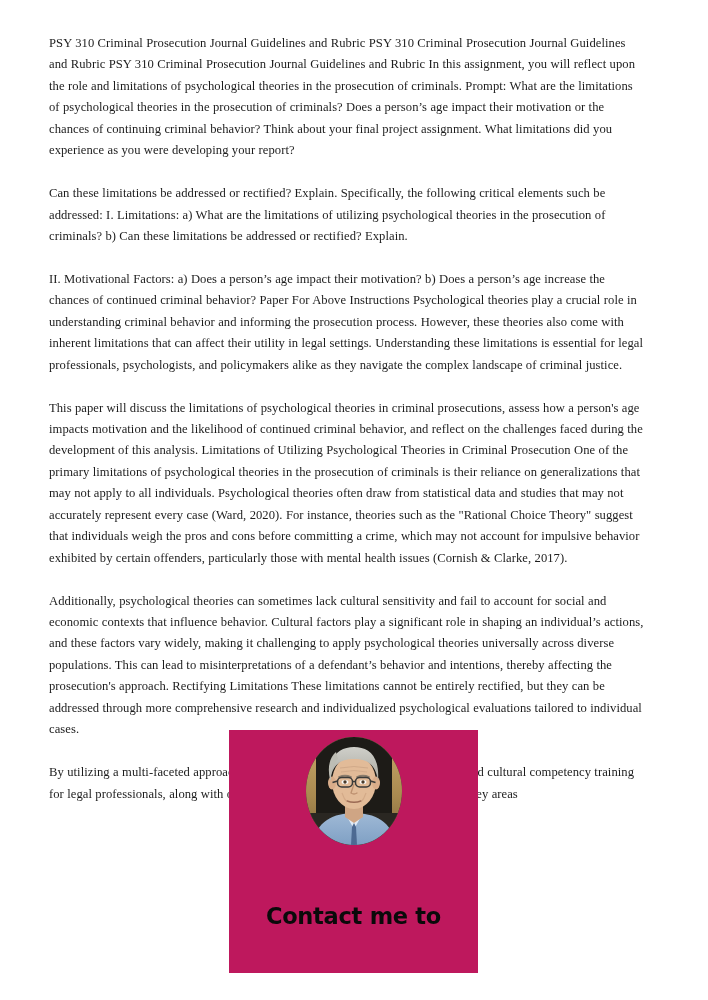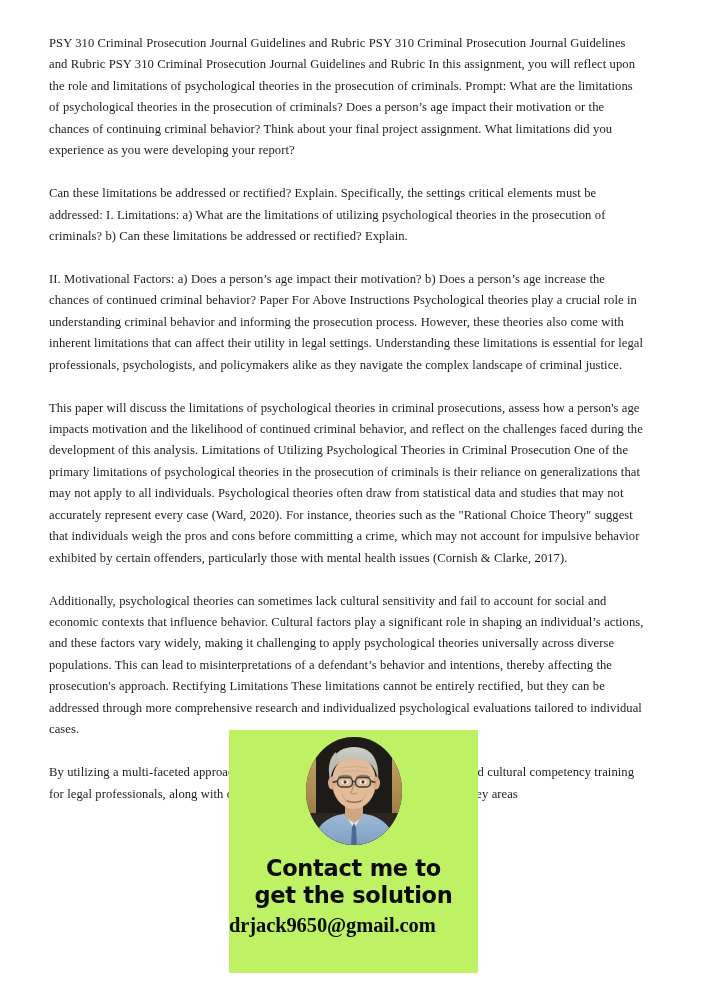--- a/index.html
+++ b/index.html
@@ -99,28 +99,28 @@
     white-space: nowrap;
   }
 </style>
 </head>
 <body>
 
 <div id="doc-page">
 
   <div id="doc-body">
     <p class="para">PSY 310 Criminal Prosecution Journal Guidelines and Rubric PSY 310 Criminal Prosecution Journal Guidelines and Rubric PSY 310 Criminal Prosecution Journal Guidelines and Rubric In this assignment, you will reflect upon the role and limitations of psychological theories in the prosecution of criminals. Prompt: What are the limitations of psychological theories in the prosecution of criminals? Does a person’s age impact their motivation or the chances of continuing criminal behavior? Think about your final project assignment. What limitations did you experience as you were developing your report?</p>
-    <p class="para">Can these limitations be addressed or rectified? Explain. Specifically, the settings critical elements must be addressed: I. Limitations: a) What are the limitations of utilizing psychological theories in the prosecution of criminals? b) Can these limitations be addressed or rectified? Explain.</p>
+    <p class="para">Can these limitations be addressed or rectified? Explain. Specifically, the following critical elements such be addressed: I. Limitations: a) What are the limitations of utilizing psychological theories in the prosecution of criminals? b) Can these limitations be addressed or rectified? Explain.</p>
     <p class="para">II. Motivational Factors: a) Does a person’s age impact their motivation? b) Does a person’s age increase the chances of continued criminal behavior? Paper For Above Instructions Psychological theories play a crucial role in understanding criminal behavior and informing the prosecution process. However, these theories also come with inherent limitations that can affect their utility in legal settings. Understanding these limitations is essential for legal professionals, psychologists, and policymakers alike as they navigate the complex landscape of criminal justice.</p>
     <p class="para">This paper will discuss the limitations of psychological theories in criminal prosecutions, assess how a person's age impacts motivation and the likelihood of continued criminal behavior, and reflect on the challenges faced during the development of this analysis. Limitations of Utilizing Psychological Theories in Criminal Prosecution One of the primary limitations of psychological theories in the prosecution of criminals is their reliance on generalizations that may not apply to all individuals. Psychological theories often draw from statistical data and studies that may not accurately represent every case (Ward, 2020). For instance, theories such as the "Rational Choice Theory" suggest that individuals weigh the pros and cons before committing a crime, which may not account for impulsive behavior exhibited by certain offenders, particularly those with mental health issues (Cornish &amp; Clarke, 2017).</p>
     <p class="para">Additionally, psychological theories can sometimes lack cultural sensitivity and fail to account for social and economic contexts that influence behavior. Cultural factors play a significant role in shaping an individual’s actions, and these factors vary widely, making it challenging to apply psychological theories universally across diverse populations. This can lead to misinterpretations of a defendant’s behavior and intentions, thereby affecting the prosecution's approach. Rectifying Limitations These limitations cannot be entirely rectified, but they can be addressed through more comprehensive research and individualized psychological evaluations tailored to individual cases.</p>
     <p class="para">By utilizing a multi-faceted approach that incorporates interdisciplinary methods and cultural competency training for legal professionals, along with ongoing education in forensic psychology, the grey areas</p>
   </div>
 
-  <div id="contact-card" style="background: #bef264;">
+  <div id="contact-card" style="background: #be185d; gap: 48px;">
 
     <div id="contact-avatar">
       <svg viewBox="0 0 96 108" preserveAspectRatio="xMidYMid slice">
         <defs>
           <linearGradient id="wallg" x1="0" y1="0" x2="0" y2="1">
             <stop offset="0" stop-color="#c9a86a"></stop>
             <stop offset="0.55" stop-color="#a98a50"></stop>
             <stop offset="1" stop-color="#7d6438"></stop>
           </linearGradient>
           <linearGradient id="shirtg" x1="0" y1="0" x2="0" y2="1">
@@ -173,20 +173,19 @@
 
         <path d="M41 64 Q48 66.5 55 64" stroke="#9c6b55" stroke-width="1.6" fill="none" stroke-linecap="round"></path>
 
         <path d="M36 56 Q38 62 41 65" stroke="#cfa583" stroke-width="1.1" fill="none" opacity="0.8"></path>
         <path d="M60 56 Q58 62 55 65" stroke="#cfa583" stroke-width="1.1" fill="none" opacity="0.8"></path>
       </svg>
     </div>
 
     <div id="contact-headline" style="color: rgb(10, 10, 10);">
       <span class="hl-line">Contact me to</span>
-      <span class="hl-line">get the solution</span>
     </div>
 
     <div id="contact-email" style="color: rgb(10, 10, 10);">drjack9650@gmail.com</div>
 
   </div>
 
 </div>
 
 </body></html>

